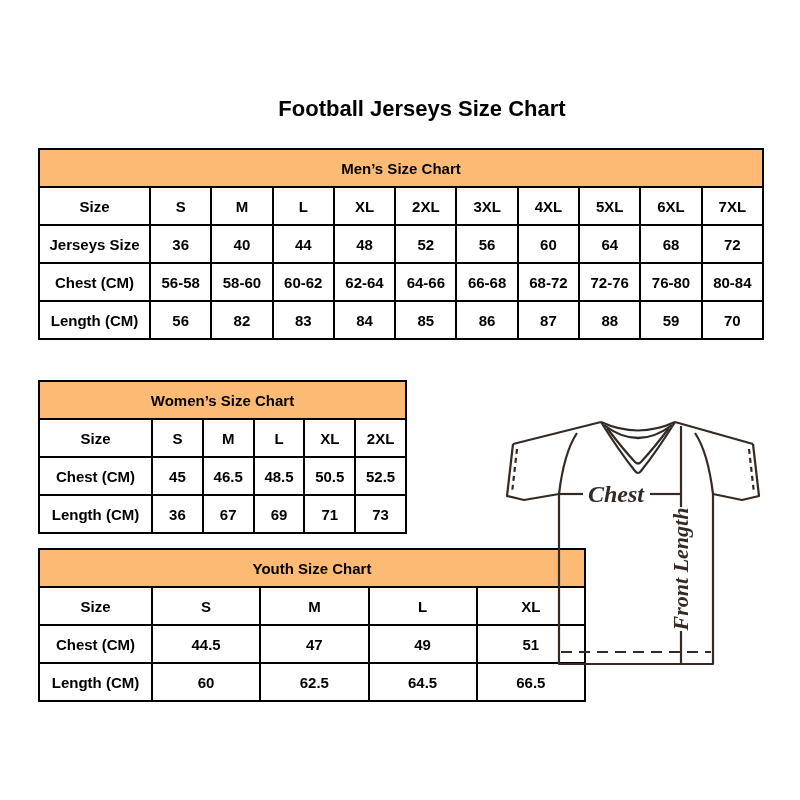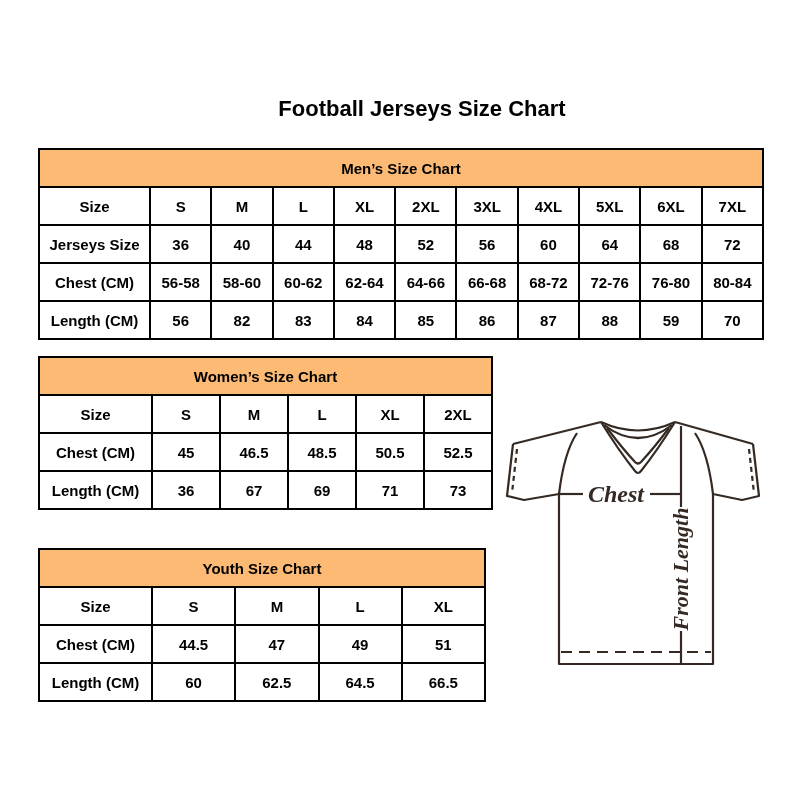--- a/index.html
+++ b/index.html
@@ -2,22 +2,22 @@
 <html><head>
 <meta charset="utf-8">
 <style>
   html,body{margin:0;padding:0;background:#ffffff;}
   .page{position:relative;width:800px;height:800px;background:#ffffff;
         font-family:"Liberation Sans",sans-serif;color:#000;overflow:hidden;padding-left:44px;}
   .title{position:absolute;top:96px;left:0;right:0;margin:0;text-align:center;
          font-size:22px;font-weight:bold;color:#000;}
   .tbl-wrap{position:absolute;}
   .tbl-wrap.mens{left:38px;top:148px;width:726px;}
-  .tbl-wrap.womens{left:38px;top:356px;width:455px;}
-  .tbl-wrap.youth{left:38px;top:548px;width:448px;border-radius:12px;}
+  .tbl-wrap.womens{left:38px;top:380px;width:369px;}
+  .tbl-wrap.youth{left:38px;top:548px;width:548px;border-radius:12px;}
   table.tbl{width:100%;border-collapse:collapse;table-layout:fixed;}
   table.tbl th,table.tbl td{border:2px solid #000;height:36px;padding:0 2px;
         text-align:center;vertical-align:middle;font-weight:bold;font-size:15px;
         color:#000;overflow:hidden;white-space:nowrap;}
   th.tbl-header{background:#fdba74;font-size:17px;height:36px;}
   .mens col.label-col{width:111px;}
   .womens col.label-col,.youth col.label-col{width:113px;}
   .jersey{position:absolute;left:503px;top:416px;width:262px;height:254px;}
   .jersey svg{display:block;width:100%;height:100%;}
   .jersey .stroke{fill:none;stroke:#342a23;stroke-width:2.2;stroke-linejoin:round;stroke-linecap:butt;}

